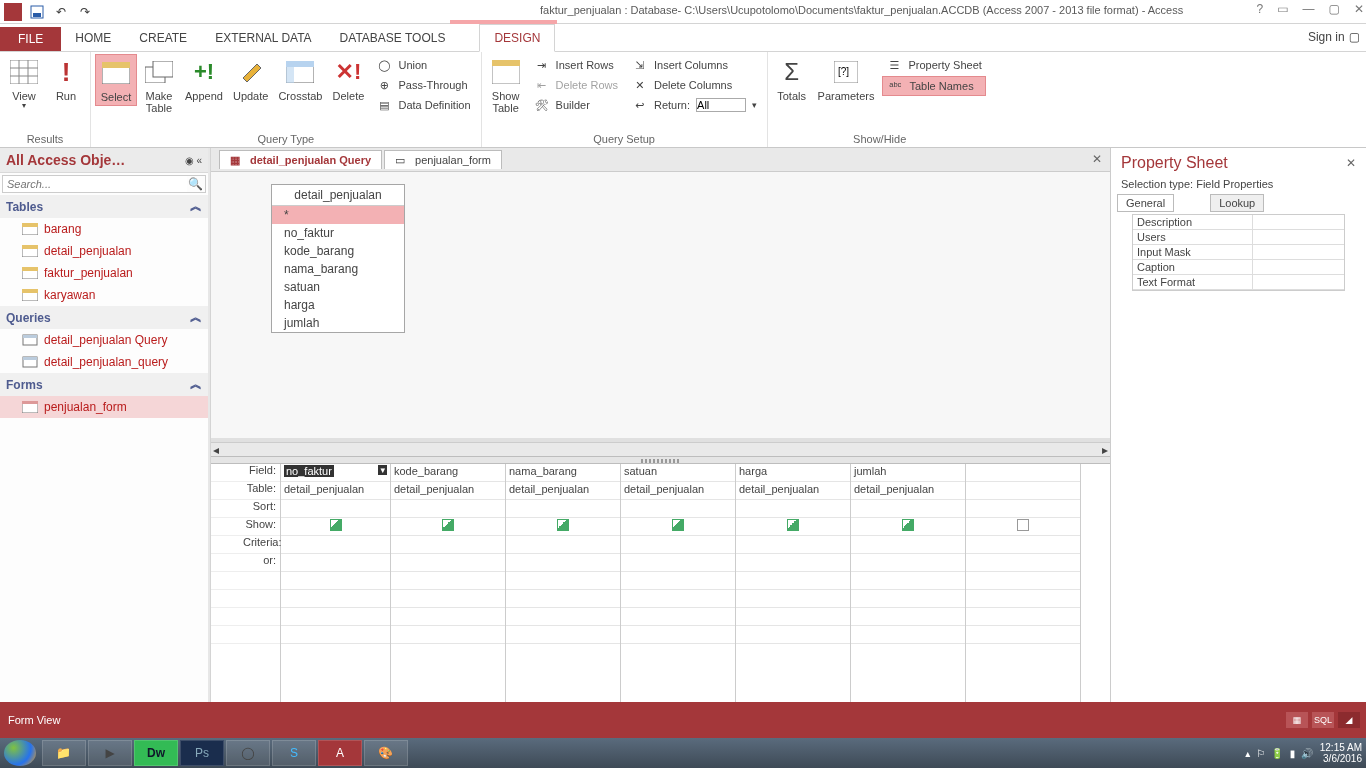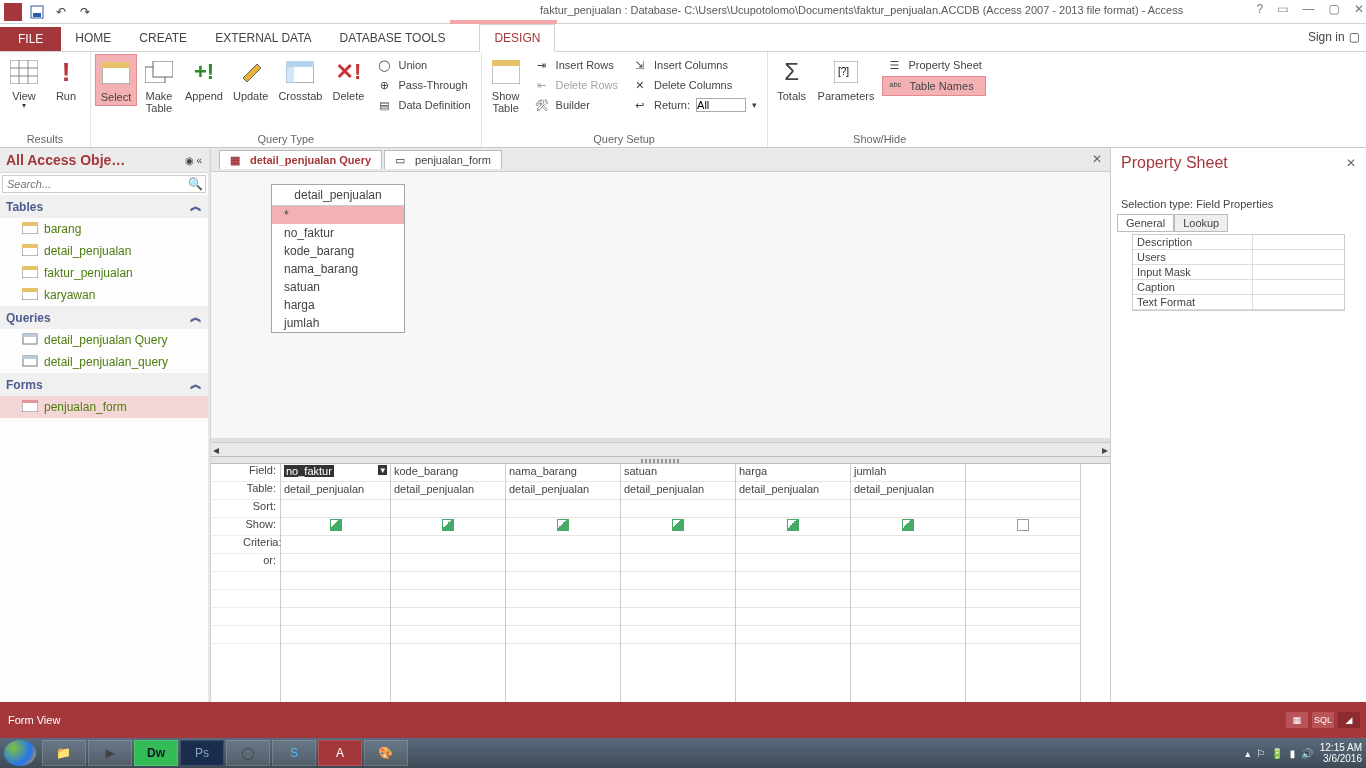--- a/index.html
+++ b/index.html
@@ -36,21 +36,21 @@
 
 
 .main { position: absolute; top: 148px; left: 0; right: 0; bottom: 38px; display: flex; }
 .nav-pane { width: 210px; background: #fdfdfd; border-right: 2px solid #e7e7e7; display: flex; flex-direction: column; }
 .nav-head { display: flex; align-items: center; padding: 4px 6px; background: #ebebeb; border-bottom: 1px solid #d9d9d9; }
 .nav-head .title { font-size: 14px; font-weight: 600; color: #a4373a; flex: 1; white-space: nowrap; overflow: hidden; text-overflow: ellipsis; }
 .nav-search { display: flex; border: 1px solid #ccc; margin: 2px; }
 .nav-search input { flex: 1; border: none; padding: 2px 4px; font-size: 11px; font-style: italic; color: #888; outline: none; }
 .nav-search .s-icon { width: 18px; display: flex; align-items: center; justify-content: center; }
 .nav-group { padding: 3px 6px; background: #f0f0f0; color: #4e5b8f; font-weight: 600; display: flex; align-items: center; justify-content: space-between; }
-.nav-item { padding: 4px 6px 4px 22px; cursor: pointer; display: flex; gap: 6px; font-size: 12px; color: #4d7c0f; }
+.nav-item { padding: 4px 6px 4px 22px; cursor: pointer; display: flex; align-items: center; gap: 6px; font-size: 12px; color: #b91c1c; }
 .nav-item.selected { background: #f5d6d7; }
 .nav-item .ti { width: 16px; height: 12px; display: inline-block; }
 
 
 .doc-area { flex: 1; display: flex; flex-direction: column; background: #f4f4f4; position: relative; border-left: 1px solid #d4d4d4; }
 .doc-tabs { height: 24px; display: flex; align-items: center; background: #e9e9e9; border-bottom: 1px solid #ccc; padding-left: 8px; gap: 2px; position: relative; }
 .doc-tab { background: #fff; border: 1px solid #bcbcbc; border-bottom: none; padding: 3px 10px; display: flex; align-items: center; gap: 6px; font-size: 11px; cursor: pointer; }
 .doc-tab.active { color: #a4373a; font-weight: 600; }
 .doc-tab .ic { width: 14px; height: 12px; display: inline-block; }
 .doc-tabs .close-x { position: absolute; right: 8px; top: 4px; cursor: pointer; color: #666; }
@@ -77,22 +77,22 @@
 .gcell.field { background: #fff; }
 .gcell.field.selected span { background: #333; color: #fff; padding: 0 2px; }
 .gcell.show { text-align: center; }
 .gcell .cb { display: inline-block; width: 12px; height: 12px; border: 1px solid #4a6; background: linear-gradient(135deg,#fff 40%,#4a6 40%); }
 .gcell .cb.empty { border: 1px solid #999; background: #fff; }
 .gcell .dd { float: right; color: #666; font-size: 9px; }
 
 
 .prop-sheet { width: 256px; background: #fff; border-left: 1px solid #ccc; display: flex; flex-direction: column; }
 .prop-sheet .ps-title { padding: 6px 10px; font-size: 16px; color: #a4373a; display: flex; justify-content: space-between; align-items: center; }
-.prop-sheet .ps-sub { padding: 0 10px 4px; font-size: 11px; margin-top: 20px; }
-.prop-sheet .ps-tabs { display: flex; margin: 0 6px; }
+.prop-sheet .ps-sub { padding: 0 10px 4px; font-size: 11px; }
+.prop-sheet .ps-tabs { display: flex; margin: 0 6px; gap: 36px; }
 .prop-sheet .ps-tabs .pt { border: 1px solid #bbb; padding: 2px 8px; font-size: 11px; background: #fff; cursor: pointer; }
 .prop-sheet .ps-tabs .pt.inactive { background: #efefef; }
 .prop-grid { margin: 2px 21px; border: 1px solid #ccc; }
 .prop-row { display: flex; border-bottom: 1px solid #ddd; }
 .prop-row .pn { width: 120px; padding: 1px 4px; font-size: 11px; border-right: 1px solid #ddd; }
 .prop-row .pv { flex: 1; padding: 1px 4px; font-size: 11px; }
 
 
 .statusbar { position: absolute; bottom: 30px; left: 0; right: 0; height: 36px; background: #a4373a; color: #fff; display: flex; align-items: center; padding: 0 8px; font-size: 11px; }
 .statusbar .sb-icons { position: absolute; right: 6px; display: flex; gap: 4px; }

